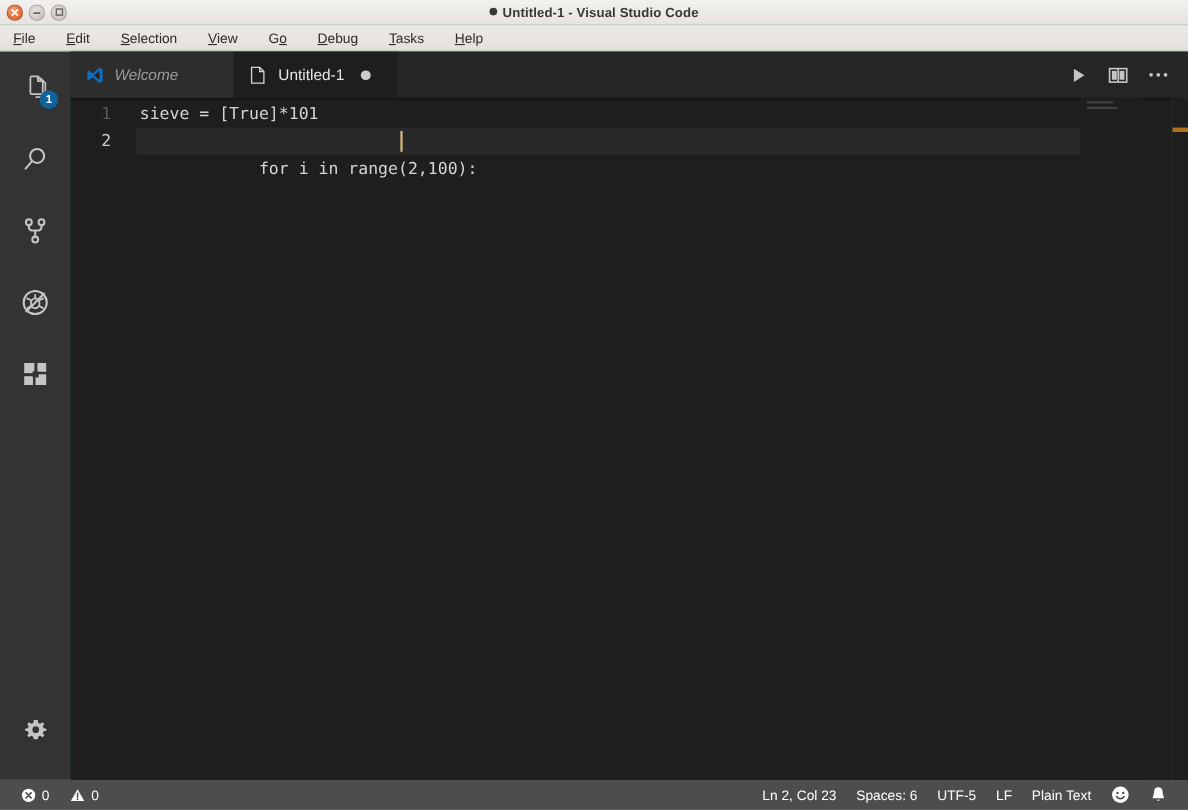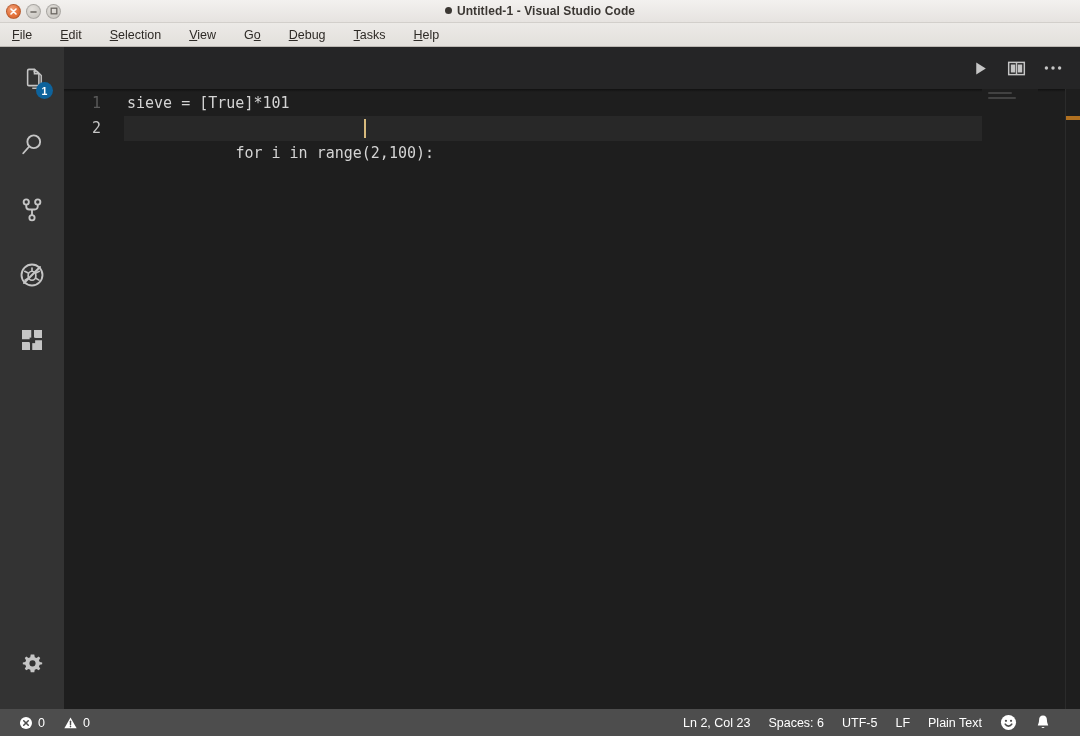--- a/index.html
+++ b/index.html
@@ -298,21 +298,21 @@
   .statusbar {
     height: 27px;
     flex: 0 0 27px;
     background: #4d4d4d;
     display: flex;
     align-items: center;
     color: #ffffff;
     font-size: 12.5px;
   }
   .sb-left { display: flex; align-items: center; padding-left: 10px; gap: 0; }
-  .sb-right { margin-left: auto; display: flex; align-items: flex-end; padding-right: 20px; }
+  .sb-right { margin-left: auto; display: flex; align-items: flex-end; padding-right: 10px; }
   .sb-item {
     display: flex;
     align-items: center;
     gap: 5px;
     padding: 0 9px;
     height: 27px;
     cursor: pointer;
     white-space: nowrap;
   }
   .sb-item svg { display: block; }
@@ -426,20 +426,44 @@
               <circle cx="12" cy="11" r="2.7" fill="#333333"></circle>
             </svg>
           </span>
         </div>
       </div>
     </div>
 
     <div class="editorcol">
 
       <div class="tabsrow">
+        <div class="tabs">
+
+          <div class="tab italic">
+            <span class="tab-icon">
+              <svg width="17" height="17" viewBox="0 0 16 16" aria-hidden="true">
+                <path d="M11.6 1.4 L14.4 2.8 V13.2 L11.6 14.6 L6.0 9.6 L2.6 12.1 L1.3 11.2 V4.8 L2.6 3.9 L6.0 6.4 Z" fill="#0f6cbd"></path>
+                <path d="M11.6 4.2 V11.8 L7.1 8.0 Z" fill="#1e1e1e"></path>
+              </svg>
+            </span>
+            <span class="tab-label">Welcome</span>
+          </div>
+
+          <div class="tab active">
+            <span class="tab-icon">
+              <svg width="15" height="17" viewBox="0 0 14 17" fill="none" aria-hidden="true">
+                <path d="M1.2 1.2 H8.6 L12.4 5.0 V15.6 H1.2 Z" stroke="#d4d4d4" stroke-width="1.2" fill="none"></path>
+                <path d="M8.6 1.2 V5.0 H12.4" stroke="#d4d4d4" stroke-width="1.2" fill="none"></path>
+              </svg>
+            </span>
+            <span class="tab-label">Untitled-1</span>
+            <span class="tab-dot"></span>
+          </div>
+
+        </div>
 
         <div class="tab-actions">
           <span class="tab-action">
             <svg width="17" height="17" viewBox="0 0 16 16" aria-hidden="true">
               <path d="M4 2.4 L13 8 L4 13.6 Z" fill="#c5c5c5"></path>
             </svg>
           </span>
           <span class="tab-action">
             <svg width="19" height="19" viewBox="0 0 18 18" fill="none" aria-hidden="true">
               <rect x="1.6" y="3.2" width="14.8" height="11.6" stroke="#c5c5c5" stroke-width="1.4" fill="none"></rect>

